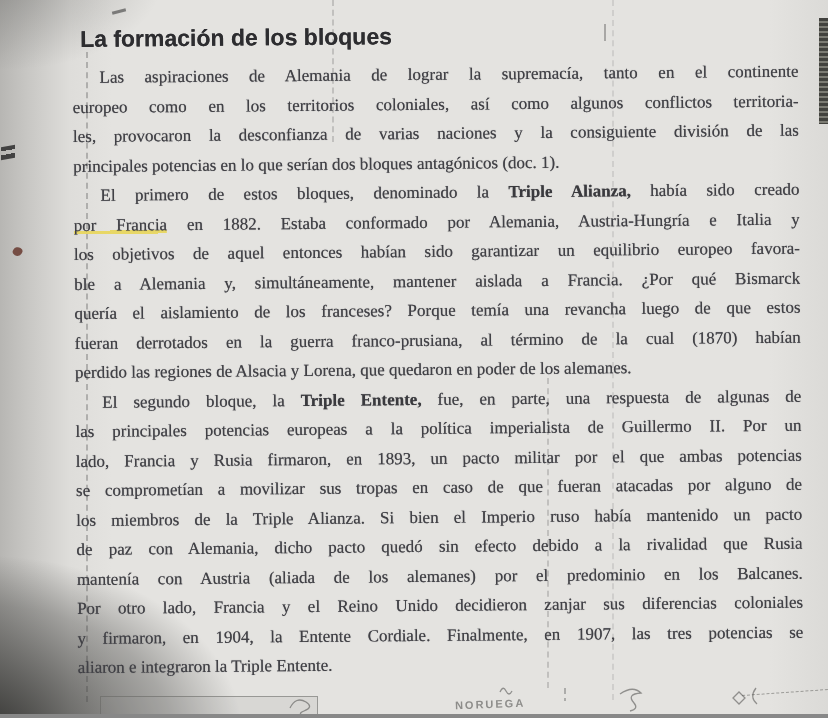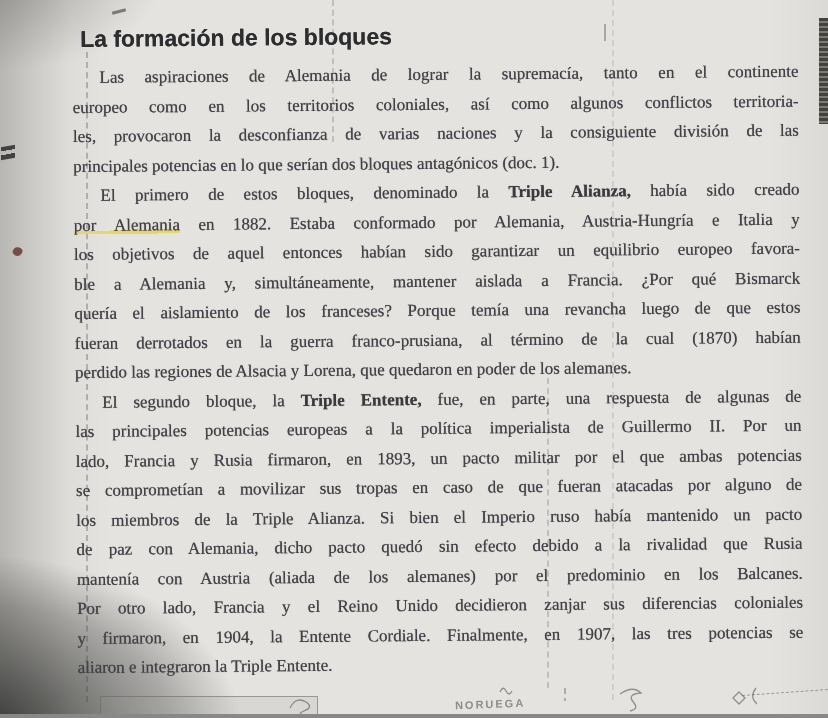--- a/index.html
+++ b/index.html
@@ -105,21 +105,21 @@
     <h1 class="doc-title">La formación de los bloques</h1>
     <div>
         <div class="para">
           <div class="line firstline"><span>Las aspiraciones de Alemania de lograr la supremacía, tanto en el continente</span></div>
           <div class="line"><span>europeo como en los territorios coloniales, así como algunos conflictos territoria-</span></div>
           <div class="line"><span>les, provocaron la desconfianza de varias naciones y la consiguiente división de las</span></div>
           <div class="line lastline"><span>principales potencias en lo que serían dos bloques antagónicos (doc. 1).</span></div>
         </div>
         <div class="para">
           <div class="line firstline"><span>El primero de estos bloques, denominado la </span><span class="bold">Triple Alianza,</span><span> había sido creado</span></div>
-          <div class="line"><span class="highlight">por Alemania</span><span> en 1882. Estaba conformado por Alemania, Austria-Hungría e Italia y</span></div>
+          <div class="line"><span class="highlight">por Francia</span><span> en 1882. Estaba conformado por Alemania, Austria-Hungría e Italia y</span></div>
           <div class="line"><span>los objetivos de aquel entonces habían sido garantizar un equilibrio europeo favora-</span></div>
           <div class="line"><span>ble a Alemania y, simultáneamente, mantener aislada a Francia. ¿Por qué Bismarck</span></div>
           <div class="line"><span>quería el aislamiento de los franceses? Porque temía una revancha luego de que estos</span></div>
           <div class="line"><span>fueran derrotados en la guerra franco-prusiana, al término de la cual (1870) habían</span></div>
           <div class="line lastline"><span>perdido las regiones de Alsacia y Lorena, que quedaron en poder de los alemanes.</span></div>
         </div>
         <div class="para">
           <div class="line firstline"><span>El segundo bloque, la </span><span class="bold">Triple Entente,</span><span> fue, en parte, una respuesta de algunas de</span></div>
           <div class="line"><span>las principales potencias europeas a la política imperialista de Guillermo II. Por un</span></div>
           <div class="line"><span>lado, Francia y Rusia firmaron, en 1893, un pacto militar por el que ambas potencias</span></div>

